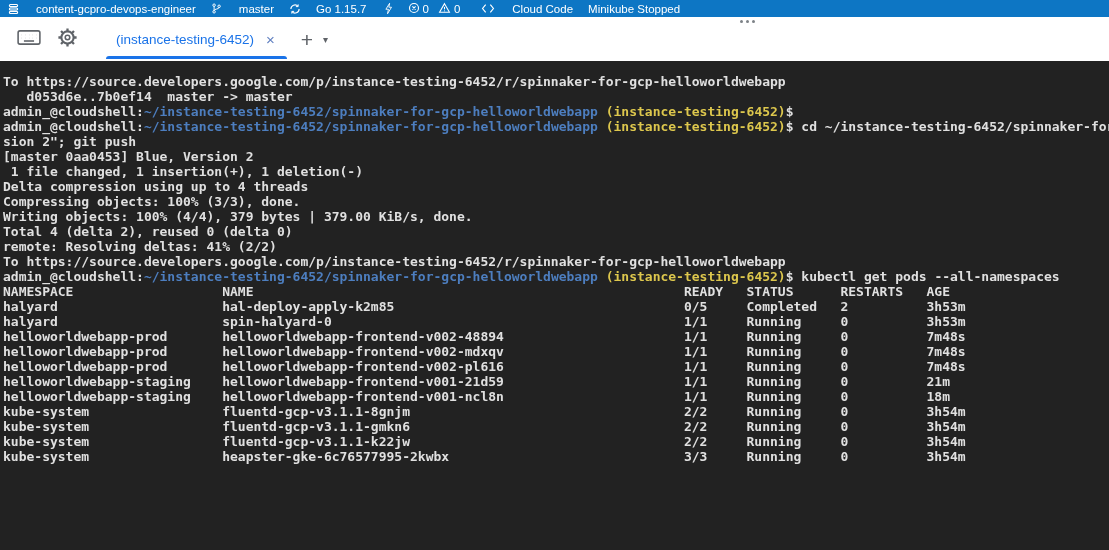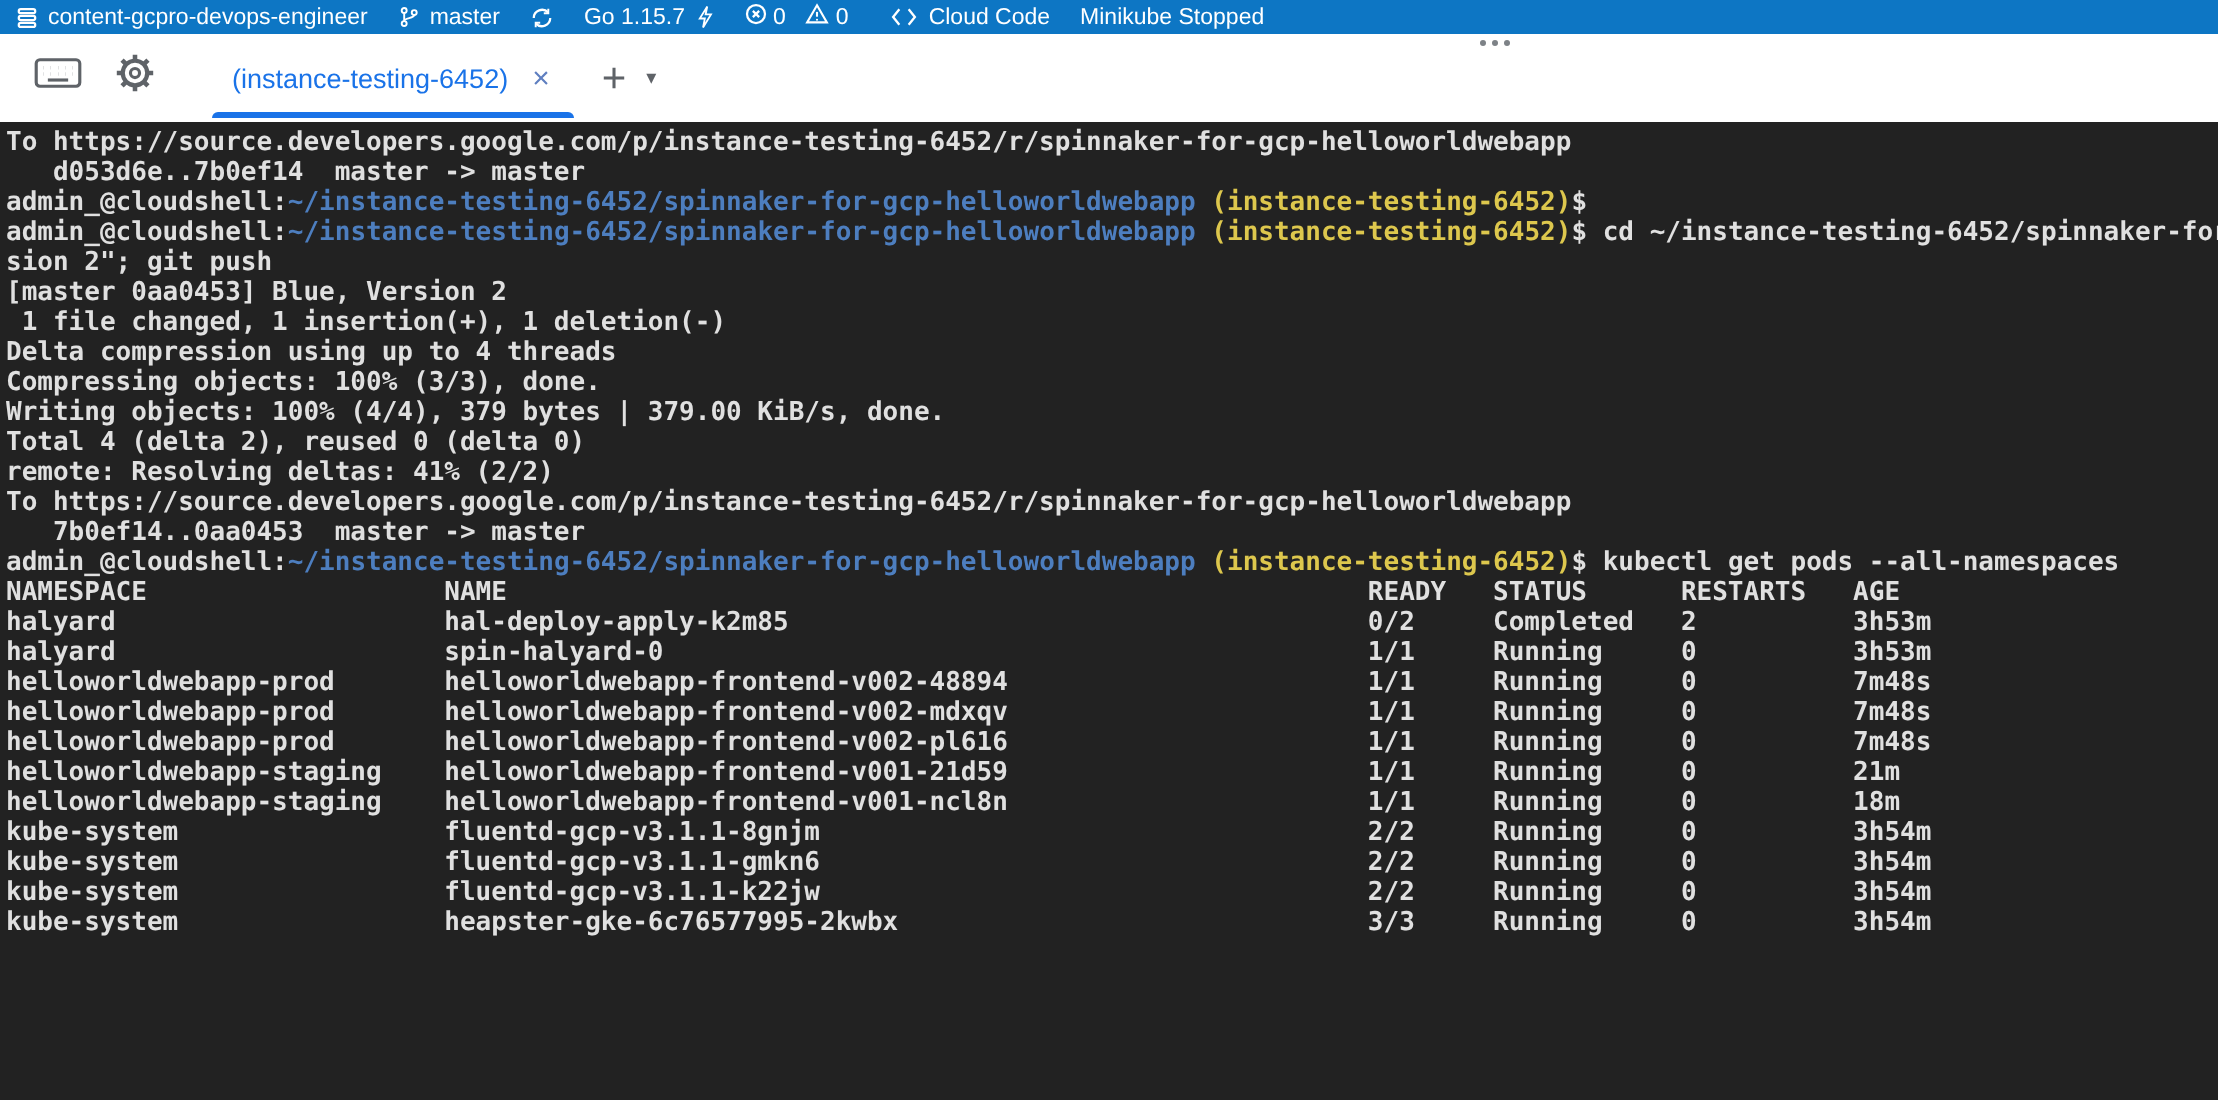--- a/index.html
+++ b/index.html
@@ -3,21 +3,21 @@
 <meta charset="utf-8">
 <style>
   html,body{margin:0;padding:0;background:#fff;}
   body{width:1109px;height:550px;overflow:hidden;position:relative;
        font-family:"Liberation Sans",sans-serif;}
 
   
   .statusbar{position:absolute;top:0;left:0;width:1109px;height:17px;
     background:var(--statusbar-bg,#0d76c4);display:flex;align-items:center;
     color:#fff;font-size:11.5px;padding-left:8px;box-sizing:border-box;}
-  .sb-item{display:inline-flex;align-items:center;gap:5px;margin-right:15px;
+  .sb-item{display:inline-flex;align-items:center;gap:17px;margin-right:15px;
     white-space:nowrap;cursor:default;}
   .sb-item svg{display:block;}
   .sb-counts{display:inline-flex;align-items:center;gap:3px;margin-right:15px;}
   .sb-counts .num{margin-right:6px;}
 
   
   .tabbar{position:absolute;top:17px;left:0;width:1109px;height:44px;
     background:#ffffff;display:flex;align-items:center;}
   .tab-icon-btn{width:30px;height:30px;display:flex;align-items:center;
     justify-content:center;margin-left:8px;color:#5f6368;cursor:pointer;}
@@ -32,21 +32,21 @@
   .new-tab-btn{color:#5f6368;font-size:21px;font-weight:400;margin-left:14px;
     cursor:pointer;line-height:1;}
   .tab-caret{color:#5f6368;font-size:10px;margin-left:10px;cursor:pointer;}
   .more-dots{position:absolute;top:20px;left:740px;display:flex;gap:3px;
     cursor:pointer;}
   .more-dots i{width:3px;height:3px;border-radius:50%;background:#7d8287;}
 
   
   .terminal{position:absolute;top:61px;left:0;width:1109px;height:489px;
     background:var(--terminal-bg,#222222);overflow:hidden;box-sizing:border-box;
-    padding:3px 0 0 3px;cursor:text;}
+    padding:13px 0 0 3px;cursor:text;}
   .tline{font-family:"DejaVu Sans Mono","Liberation Mono",monospace;
     font-size:13px;line-height:15px;font-weight:bold;white-space:pre;
     color:var(--terminal-text,#e0e0e0);}
   .tline .p-user{color:var(--terminal-text,#e0e0e0);}
   .tline .p-path{color:var(--prompt-path,#4d7ebf);}
   .tline .p-env{color:var(--prompt-env,#ddc74d);}
 </style>
 </head>
 <body>
 
@@ -177,24 +177,23 @@
     <div class="tline"><span class="p-user">admin_@cloudshell:</span><span class="p-path">~/instance-testing-6452/spinnaker-for-gcp-helloworldwebapp</span><span class="p-env"> (instance-testing-6452)</span><span>$ cd ~/instance-testing-6452/spinnaker-for-gcp-helloworldwebapp; git commit -a -m "Blue, Ver</span></div>
     <div class="tline">sion 2"; git push</div>
     <div class="tline">[master 0aa0453] Blue, Version 2</div>
     <div class="tline"> 1 file changed, 1 insertion(+), 1 deletion(-)</div>
     <div class="tline">Delta compression using up to 4 threads</div>
     <div class="tline">Compressing objects: 100% (3/3), done.</div>
     <div class="tline">Writing objects: 100% (4/4), 379 bytes | 379.00 KiB/s, done.</div>
     <div class="tline">Total 4 (delta 2), reused 0 (delta 0)</div>
     <div class="tline">remote: Resolving deltas: 41% (2/2)</div>
     <div class="tline">To https://source.developers.google.com/p/instance-testing-6452/r/spinnaker-for-gcp-helloworldwebapp</div>
-    <div class="tline">   7b0ef14..0aa0453  master -&gt; master</div>
     <div class="tline"><span class="p-user">admin_@cloudshell:</span><span class="p-path">~/instance-testing-6452/spinnaker-for-gcp-helloworldwebapp</span><span class="p-env"> (instance-testing-6452)</span><span>$ kubectl get pods --all-namespaces</span></div>
     <div class="tline">NAMESPACE                   NAME                                                       READY   STATUS      RESTARTS   AGE</div>
-    <div class="tline">halyard                     hal-deploy-apply-k2m85                                     0/2     Completed   2          3h53m</div>
+    <div class="tline">halyard                     hal-deploy-apply-k2m85                                     0/5     Completed   2          3h53m</div>
     <div class="tline">halyard                     spin-halyard-0                                             1/1     Running     0          3h53m</div>
     <div class="tline">helloworldwebapp-prod       helloworldwebapp-frontend-v002-48894                       1/1     Running     0          7m48s</div>
     <div class="tline">helloworldwebapp-prod       helloworldwebapp-frontend-v002-mdxqv                       1/1     Running     0          7m48s</div>
     <div class="tline">helloworldwebapp-prod       helloworldwebapp-frontend-v002-pl616                       1/1     Running     0          7m48s</div>
     <div class="tline">helloworldwebapp-staging    helloworldwebapp-frontend-v001-21d59                       1/1     Running     0          21m</div>
     <div class="tline">helloworldwebapp-staging    helloworldwebapp-frontend-v001-ncl8n                       1/1     Running     0          18m</div>
     <div class="tline">kube-system                 fluentd-gcp-v3.1.1-8gnjm                                   2/2     Running     0          3h54m</div>
     <div class="tline">kube-system                 fluentd-gcp-v3.1.1-gmkn6                                   2/2     Running     0          3h54m</div>
     <div class="tline">kube-system                 fluentd-gcp-v3.1.1-k22jw                                   2/2     Running     0          3h54m</div>
     <div class="tline">kube-system                 heapster-gke-6c76577995-2kwbx                              3/3     Running     0          3h54m</div>

